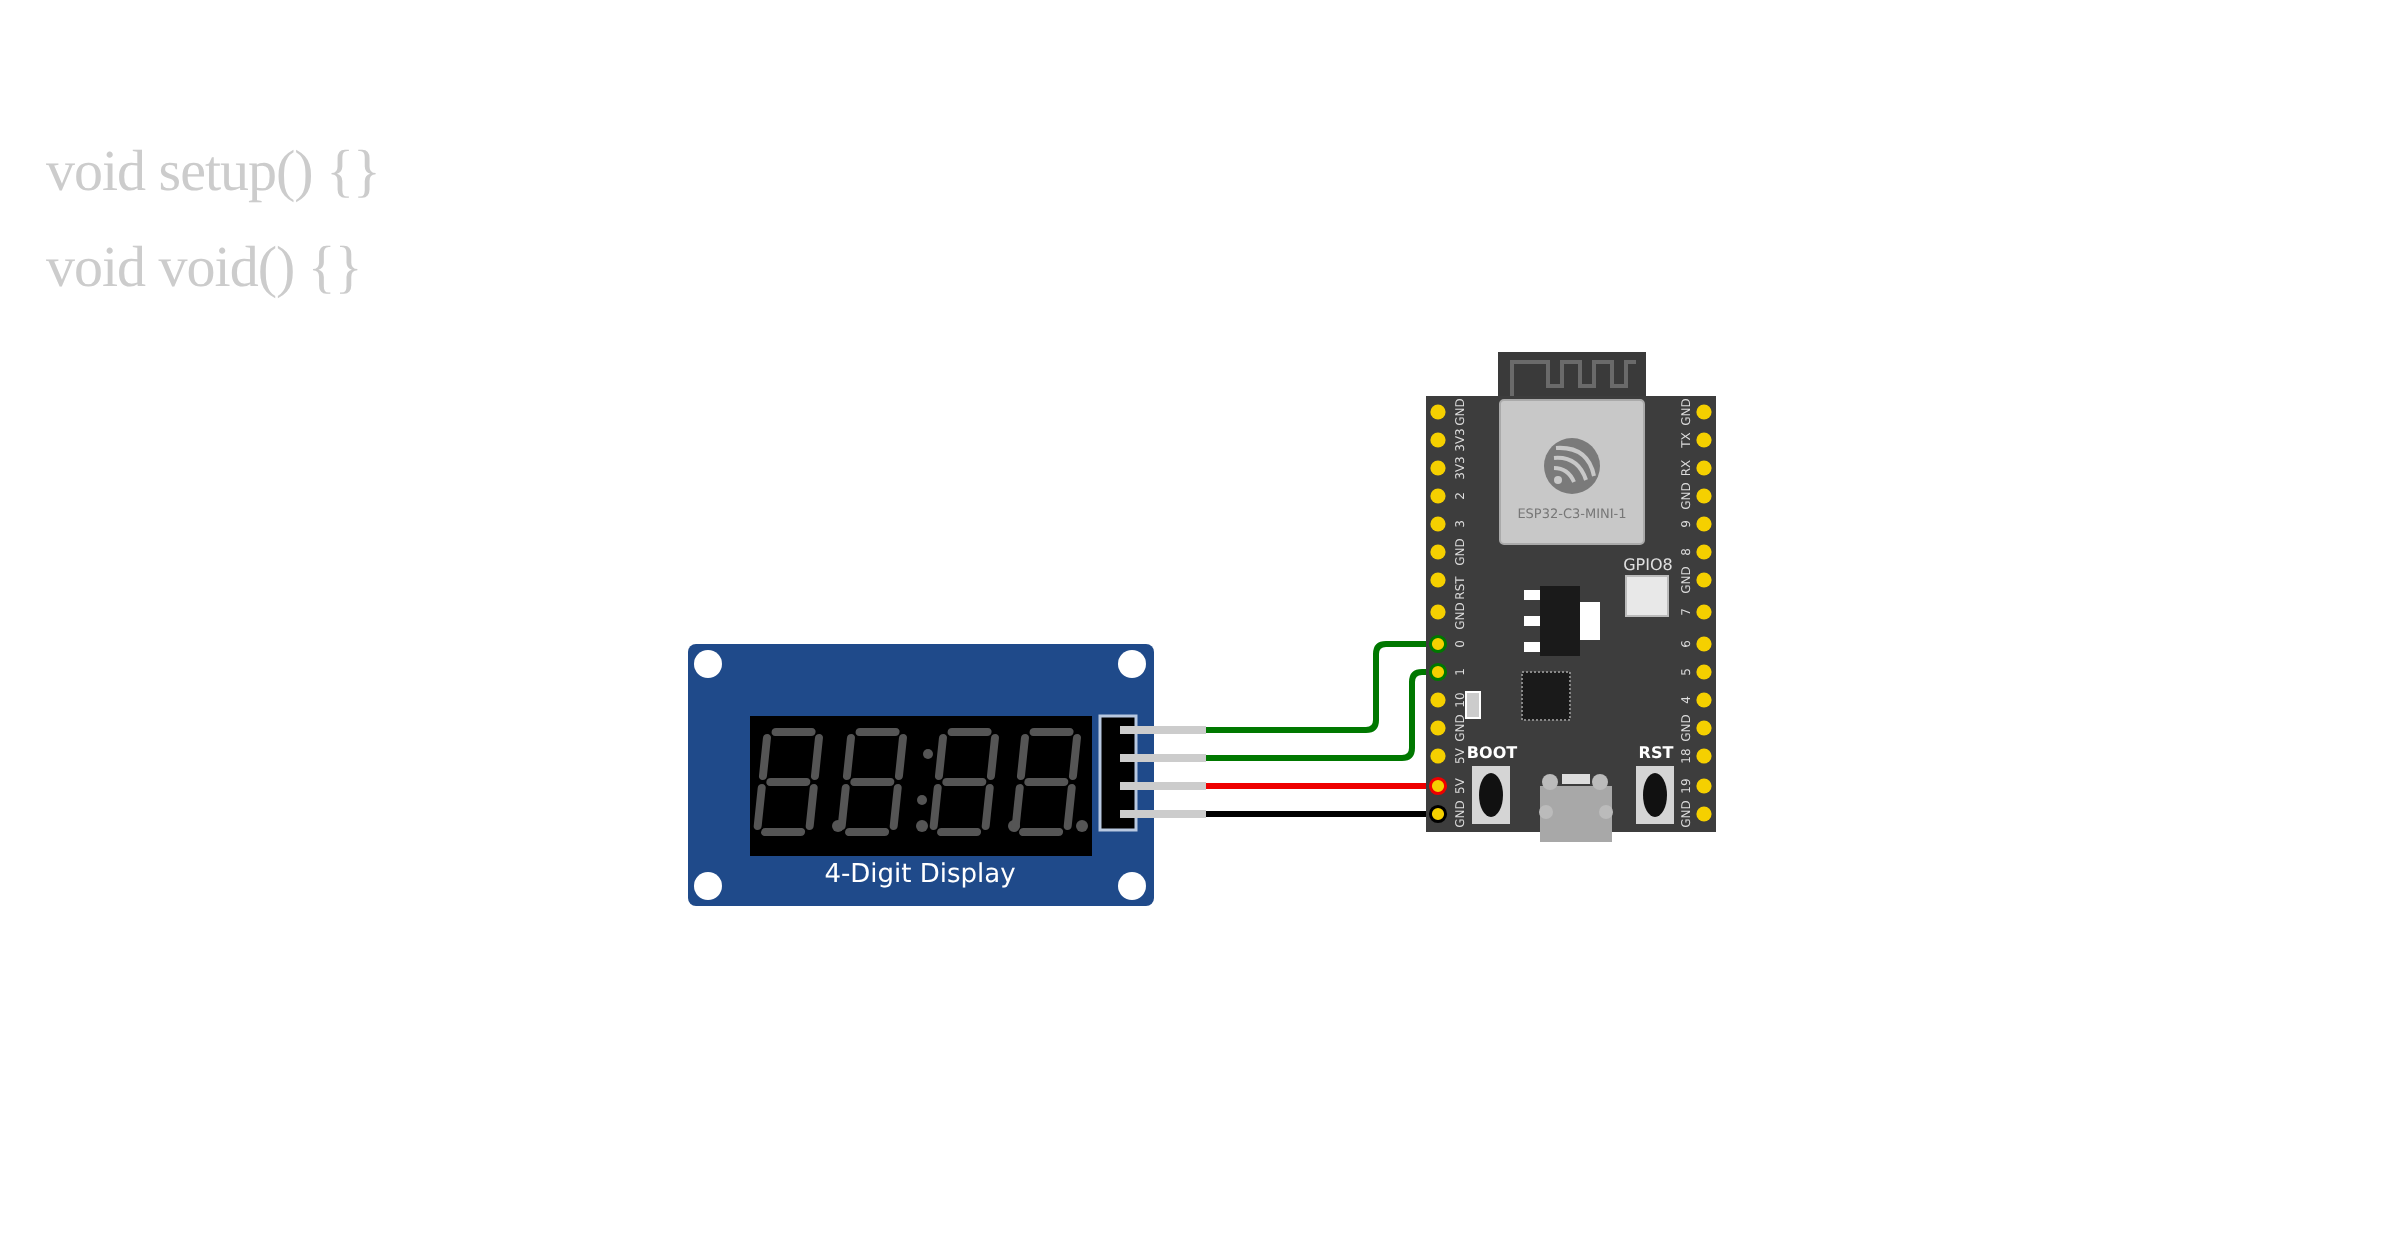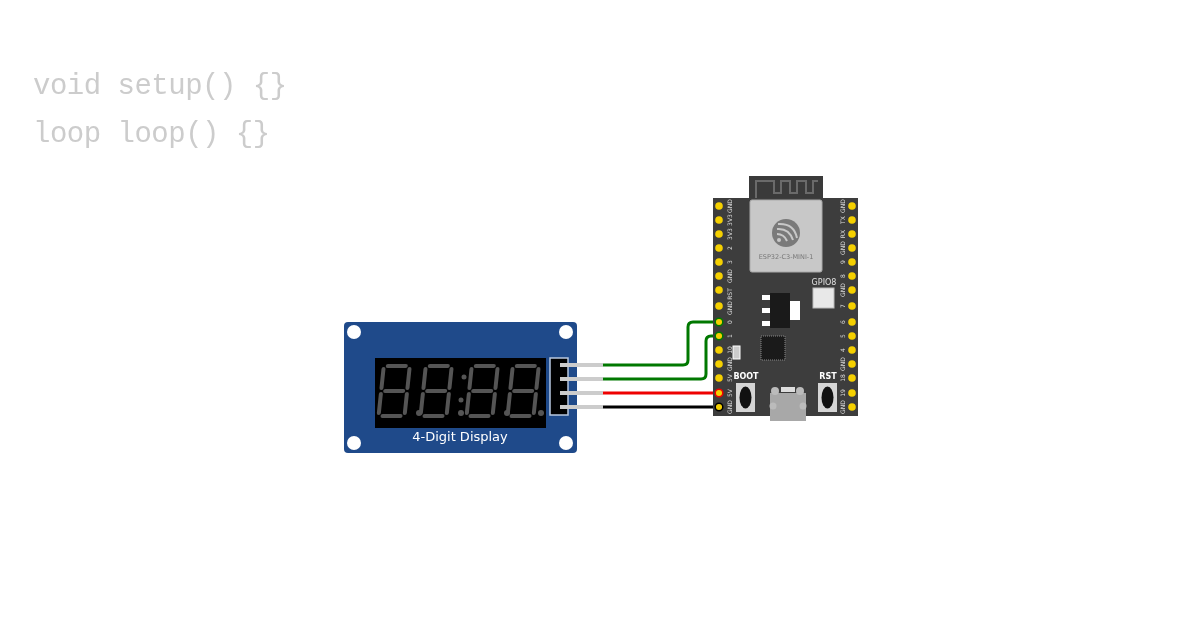--- a/index.html
+++ b/index.html
@@ -1,26 +1,26 @@
 <!DOCTYPE html>
 <html><head>
 <meta charset="utf-8">
 <style>
   html, body { margin:0; padding:0; }
   body { width:1200px; height:630px; background:#ffffff; position:relative; overflow:hidden; font-family:"DejaVu Sans", sans-serif; }
-  .code { position:absolute; left:33px; color:#cccccc; font-size:29px; font-family:Liberation Mono, monospace; letter-spacing:-0.5px; }
+  .code { position:absolute; left:23px; color:#cccccc; font-size:29px; font-family:Liberation Serif, serif; letter-spacing:-0.5px; }
   .canvas { position:absolute; left:0; top:0; width:1200px; height:630px; }
   .pin-label { font-family:"DejaVu Sans", sans-serif; font-size:6px; fill:#dddddd; }
   .silk { font-family:"DejaVu Sans", sans-serif; fill:#ffffff; font-weight:bold; }
 </style>
 </head>
 <body>
 
 <div class="code" style="top:70px;">void setup() {}</div>
-<div class="code" style="top:118px;">loop loop() {}</div>
+<div class="code" style="top:118px;">void void() {}</div>
 
 <svg class="canvas" viewBox="0 0 1200 630" xmlns="http://www.w3.org/2000/svg">
 
   <g>
     <rect x="344" y="322" width="233" height="131" rx="4" fill="#1f4a8a"></rect>
     <circle cx="354" cy="332" r="7" fill="#ffffff"></circle>
     <circle cx="566" cy="332" r="7" fill="#ffffff"></circle>
     <circle cx="354" cy="443" r="7" fill="#ffffff"></circle>
     <circle cx="566" cy="443" r="7" fill="#ffffff"></circle>
     <rect x="375" y="358" width="171" height="70" fill="#000000"></rect>

